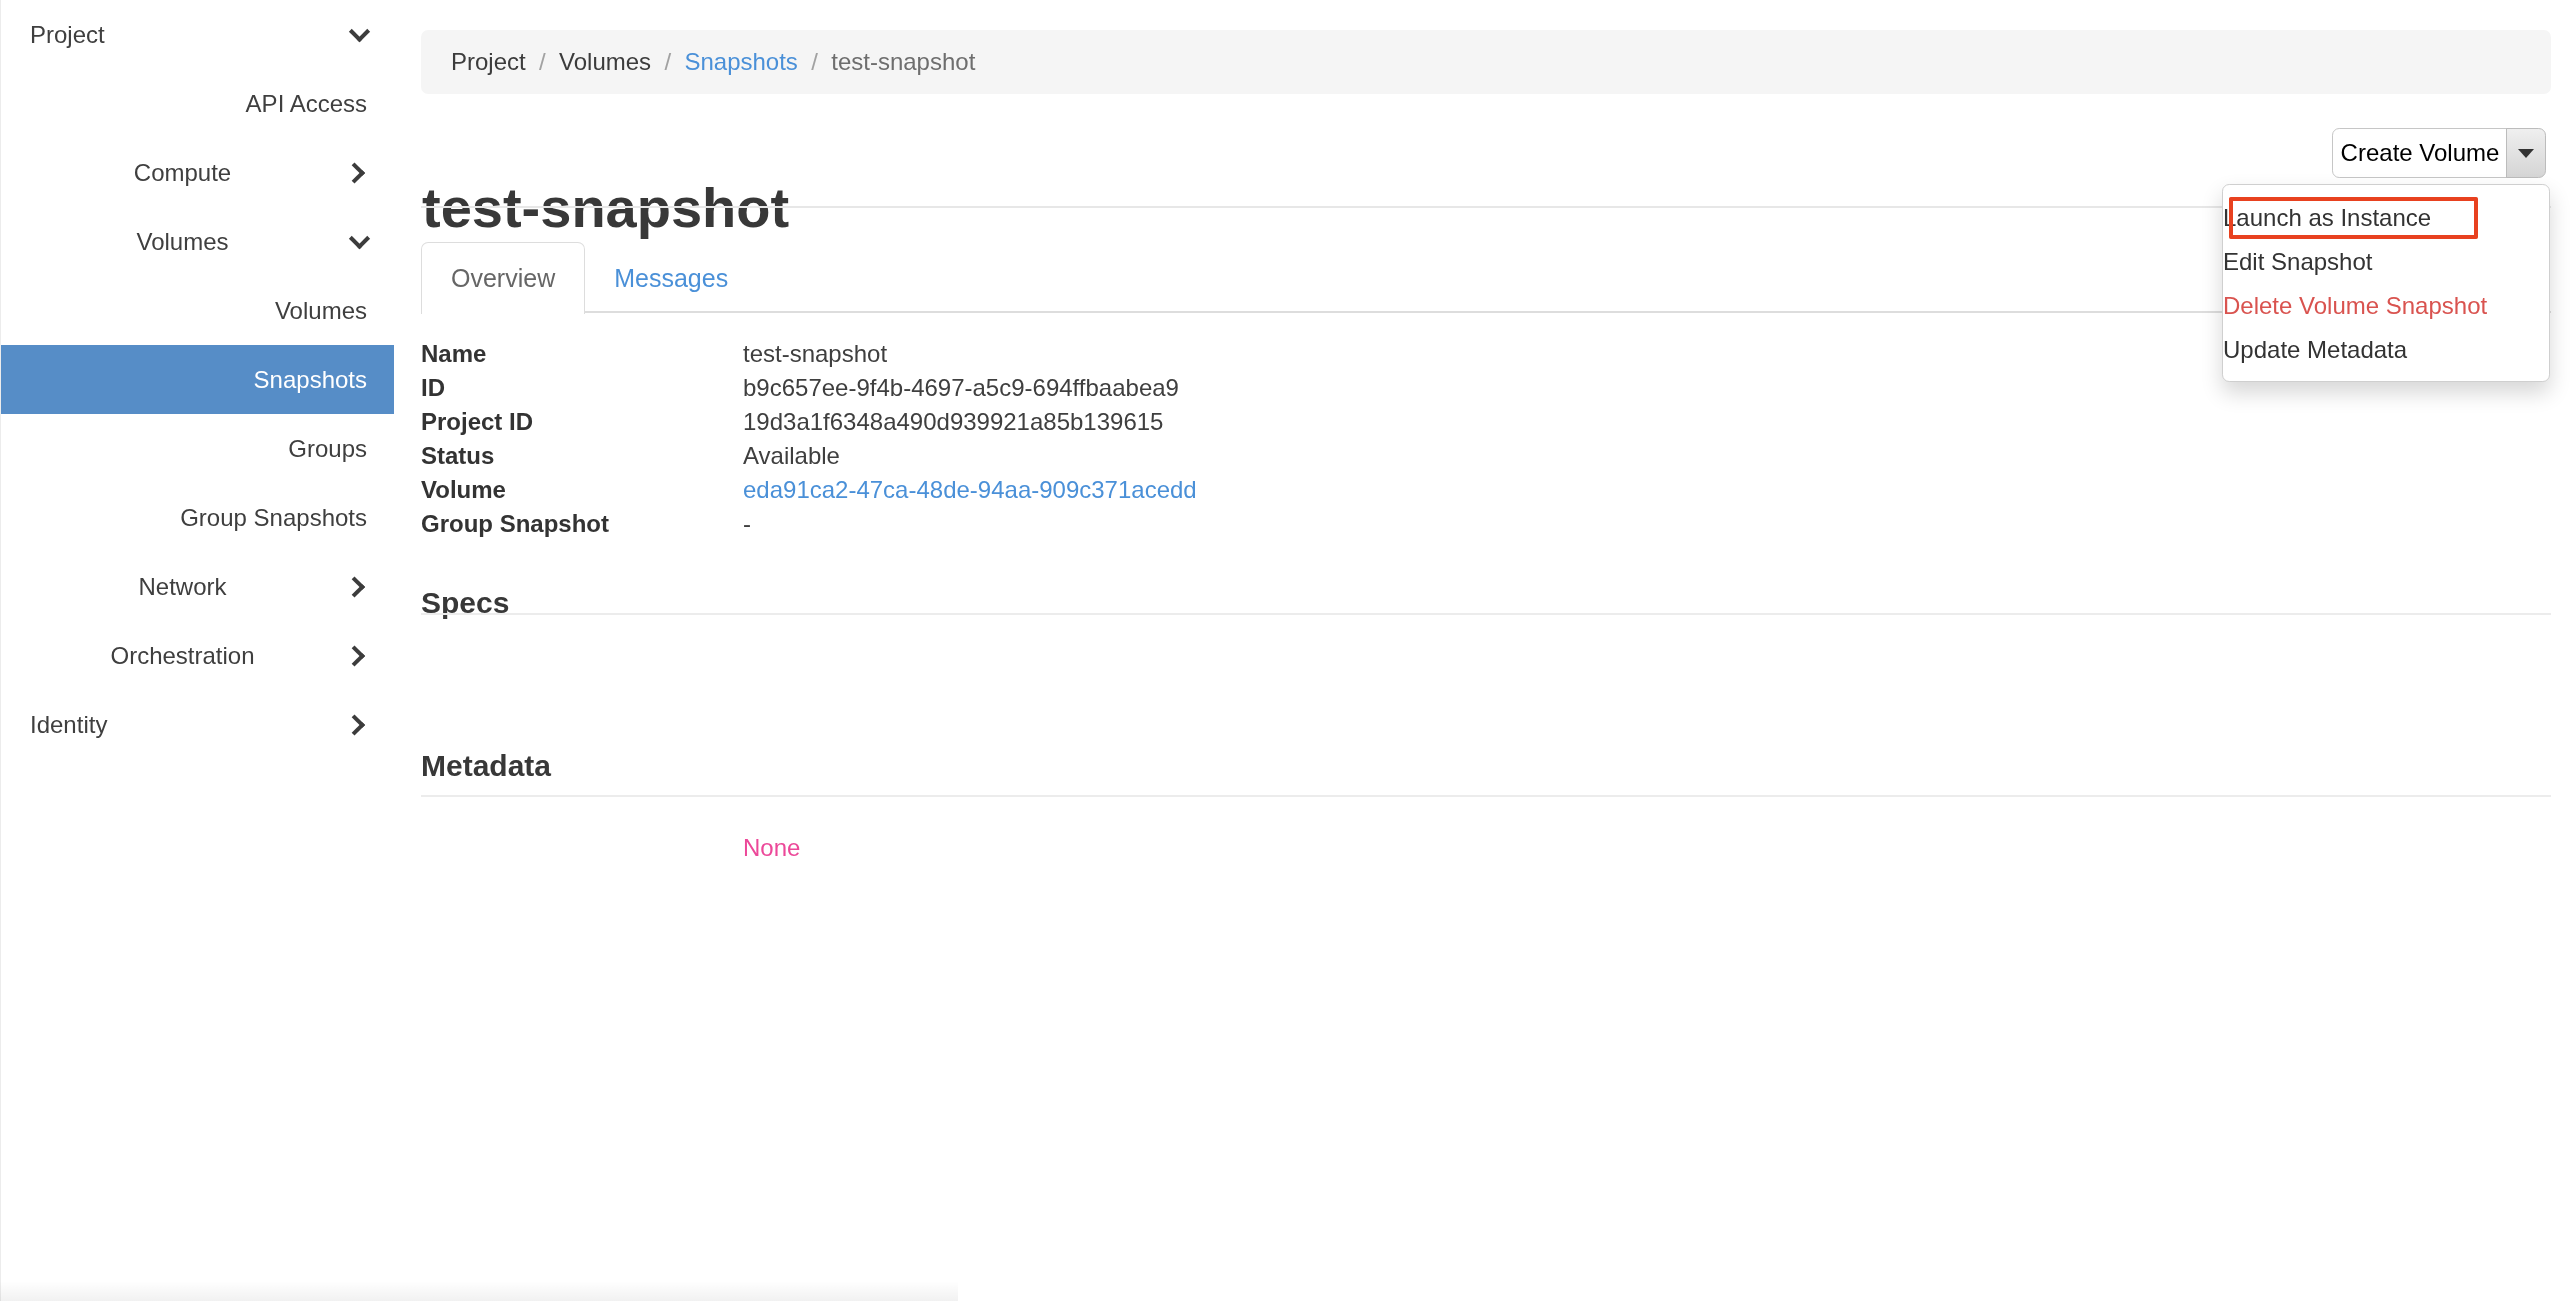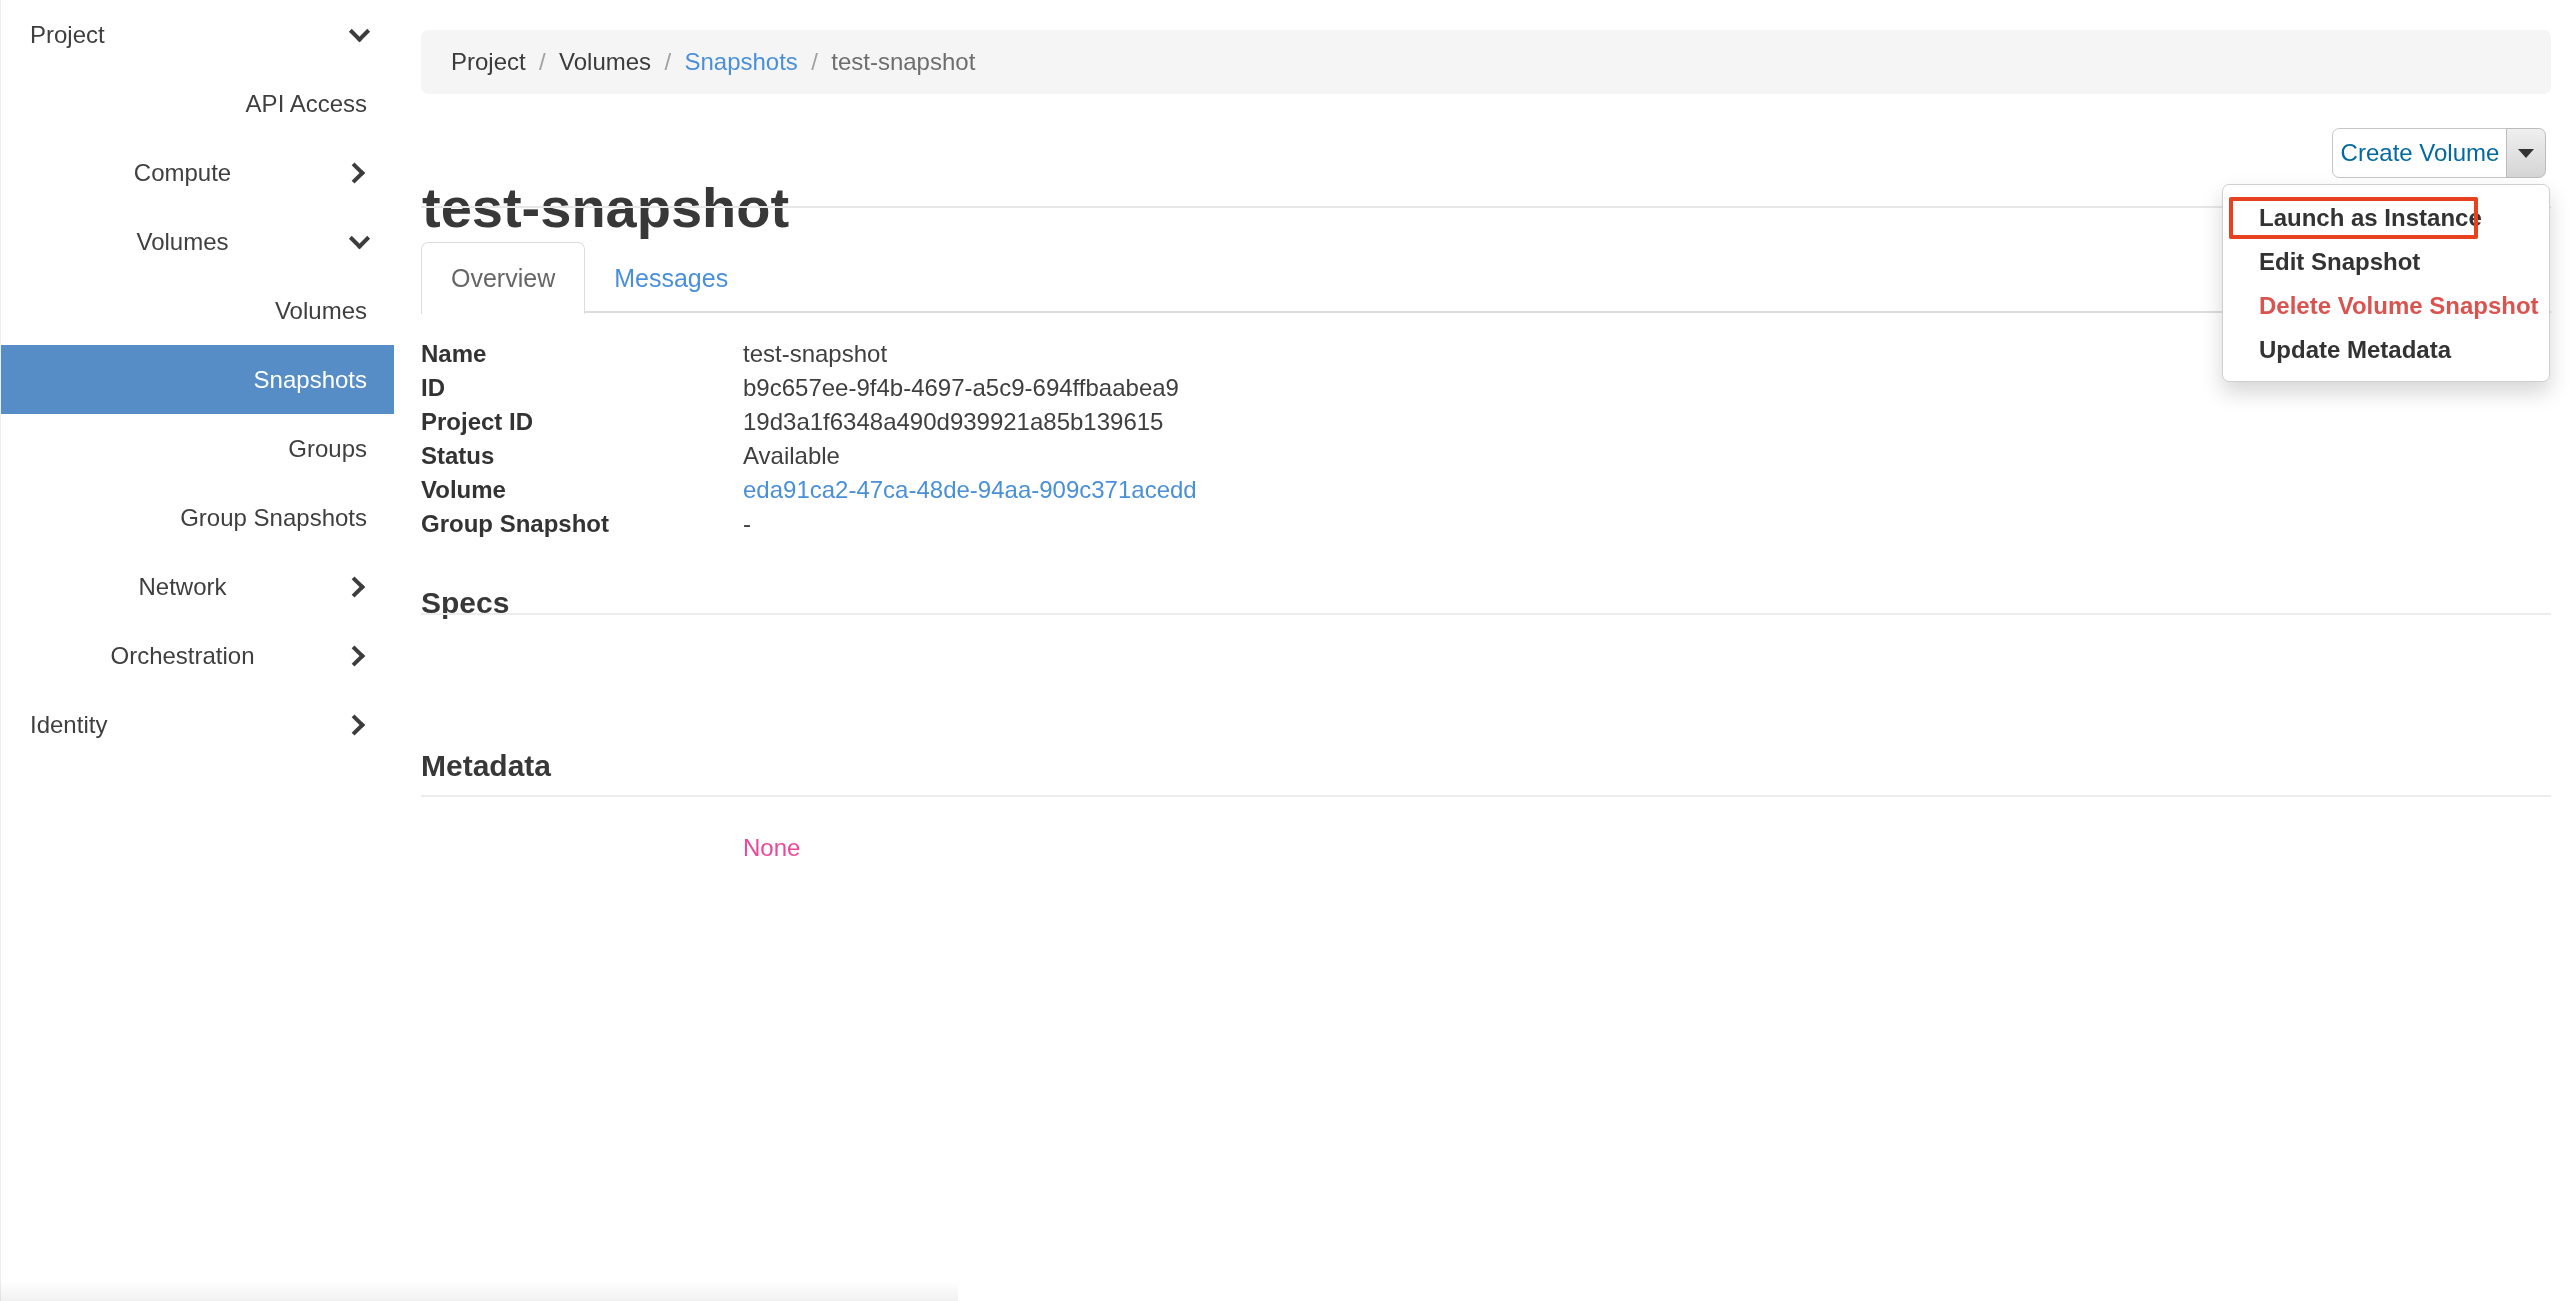--- a/index.html
+++ b/index.html
@@ -33,31 +33,31 @@
   .crumb .sep{color:#a2a2a2;white-space:pre;}
 
   
   .page-title{position:absolute;left:422px;top:134px;font-size:56px;font-weight:700;color:#383838;line-height:72px;}
   .page-header-rule{position:absolute;left:421px;top:206px;width:2130px;height:1.8px;background:#e7e7e7;}
 
   
   .btn-group{position:absolute;left:2332px;top:128px;height:50px;display:flex;z-index:5;}
   .btn-main{width:176px;height:50px;background:#ffffff;border:1.8px solid #c6c6c6;border-radius:7.2px 0 0 7.2px;
             box-sizing:border-box;display:flex;align-items:center;justify-content:center;
-            font-size:24px;color:#0369a1;cursor:pointer;}
+            font-size:24px;color:#000000;cursor:pointer;}
   .btn-caret{width:40px;height:50px;margin-left:-1.8px;background:linear-gradient(180deg,#efefef,#d5d5d5);
              border:1.8px solid #bcbcbc;border-radius:0 7.2px 7.2px 0;box-sizing:border-box;
              display:flex;align-items:center;justify-content:center;cursor:pointer;}
   .caret-icon{width:0;height:0;border-left:8px solid transparent;border-right:8px solid transparent;border-top:9.8px solid #333;}
 
   
   .dropdown{position:absolute;left:2222px;top:184px;width:328px;box-sizing:border-box;background:#fff;
             border:1.8px solid #cfcfcf;border-radius:7.2px;padding:10.7px 0 9.8px 0;z-index:10;
             box-shadow:0 10.7px 21.5px rgba(0,0,0,0.16);}
-  .dd-item{position:relative;height:44px;line-height:44px;padding-left:36px;font-size:24px;color:#333;cursor:pointer;white-space:nowrap;font-weight:bold;}
+  .dd-item{position:relative;height:44px;line-height:44px;font-size:24px;color:#333;cursor:pointer;white-space:nowrap;}
   .dd-item.danger{color:#d9534f;}
   .dd-item.annotated::after{content:"";position:absolute;left:6.3px;top:0.9px;width:249px;height:42px;
             border:4.5px solid #e8411f;box-sizing:border-box;border-radius:1.8px;pointer-events:none;}
 
   
   .tabbar-rule{position:absolute;left:421px;top:311px;width:2130px;height:1.8px;background:#dddddd;}
   .tabs{position:absolute;left:421px;top:242px;height:72px;display:flex;z-index:2;}
   .tab{height:72px;padding:0 29px;display:flex;align-items:center;justify-content:center;
        font-size:25px;color:#4a90d8;cursor:pointer;box-sizing:border-box;}
   .tab.active{background:#fff;border:1.8px solid #dddddd;border-bottom:none;border-radius:7.2px 7.2px 0 0;color:#666;}

